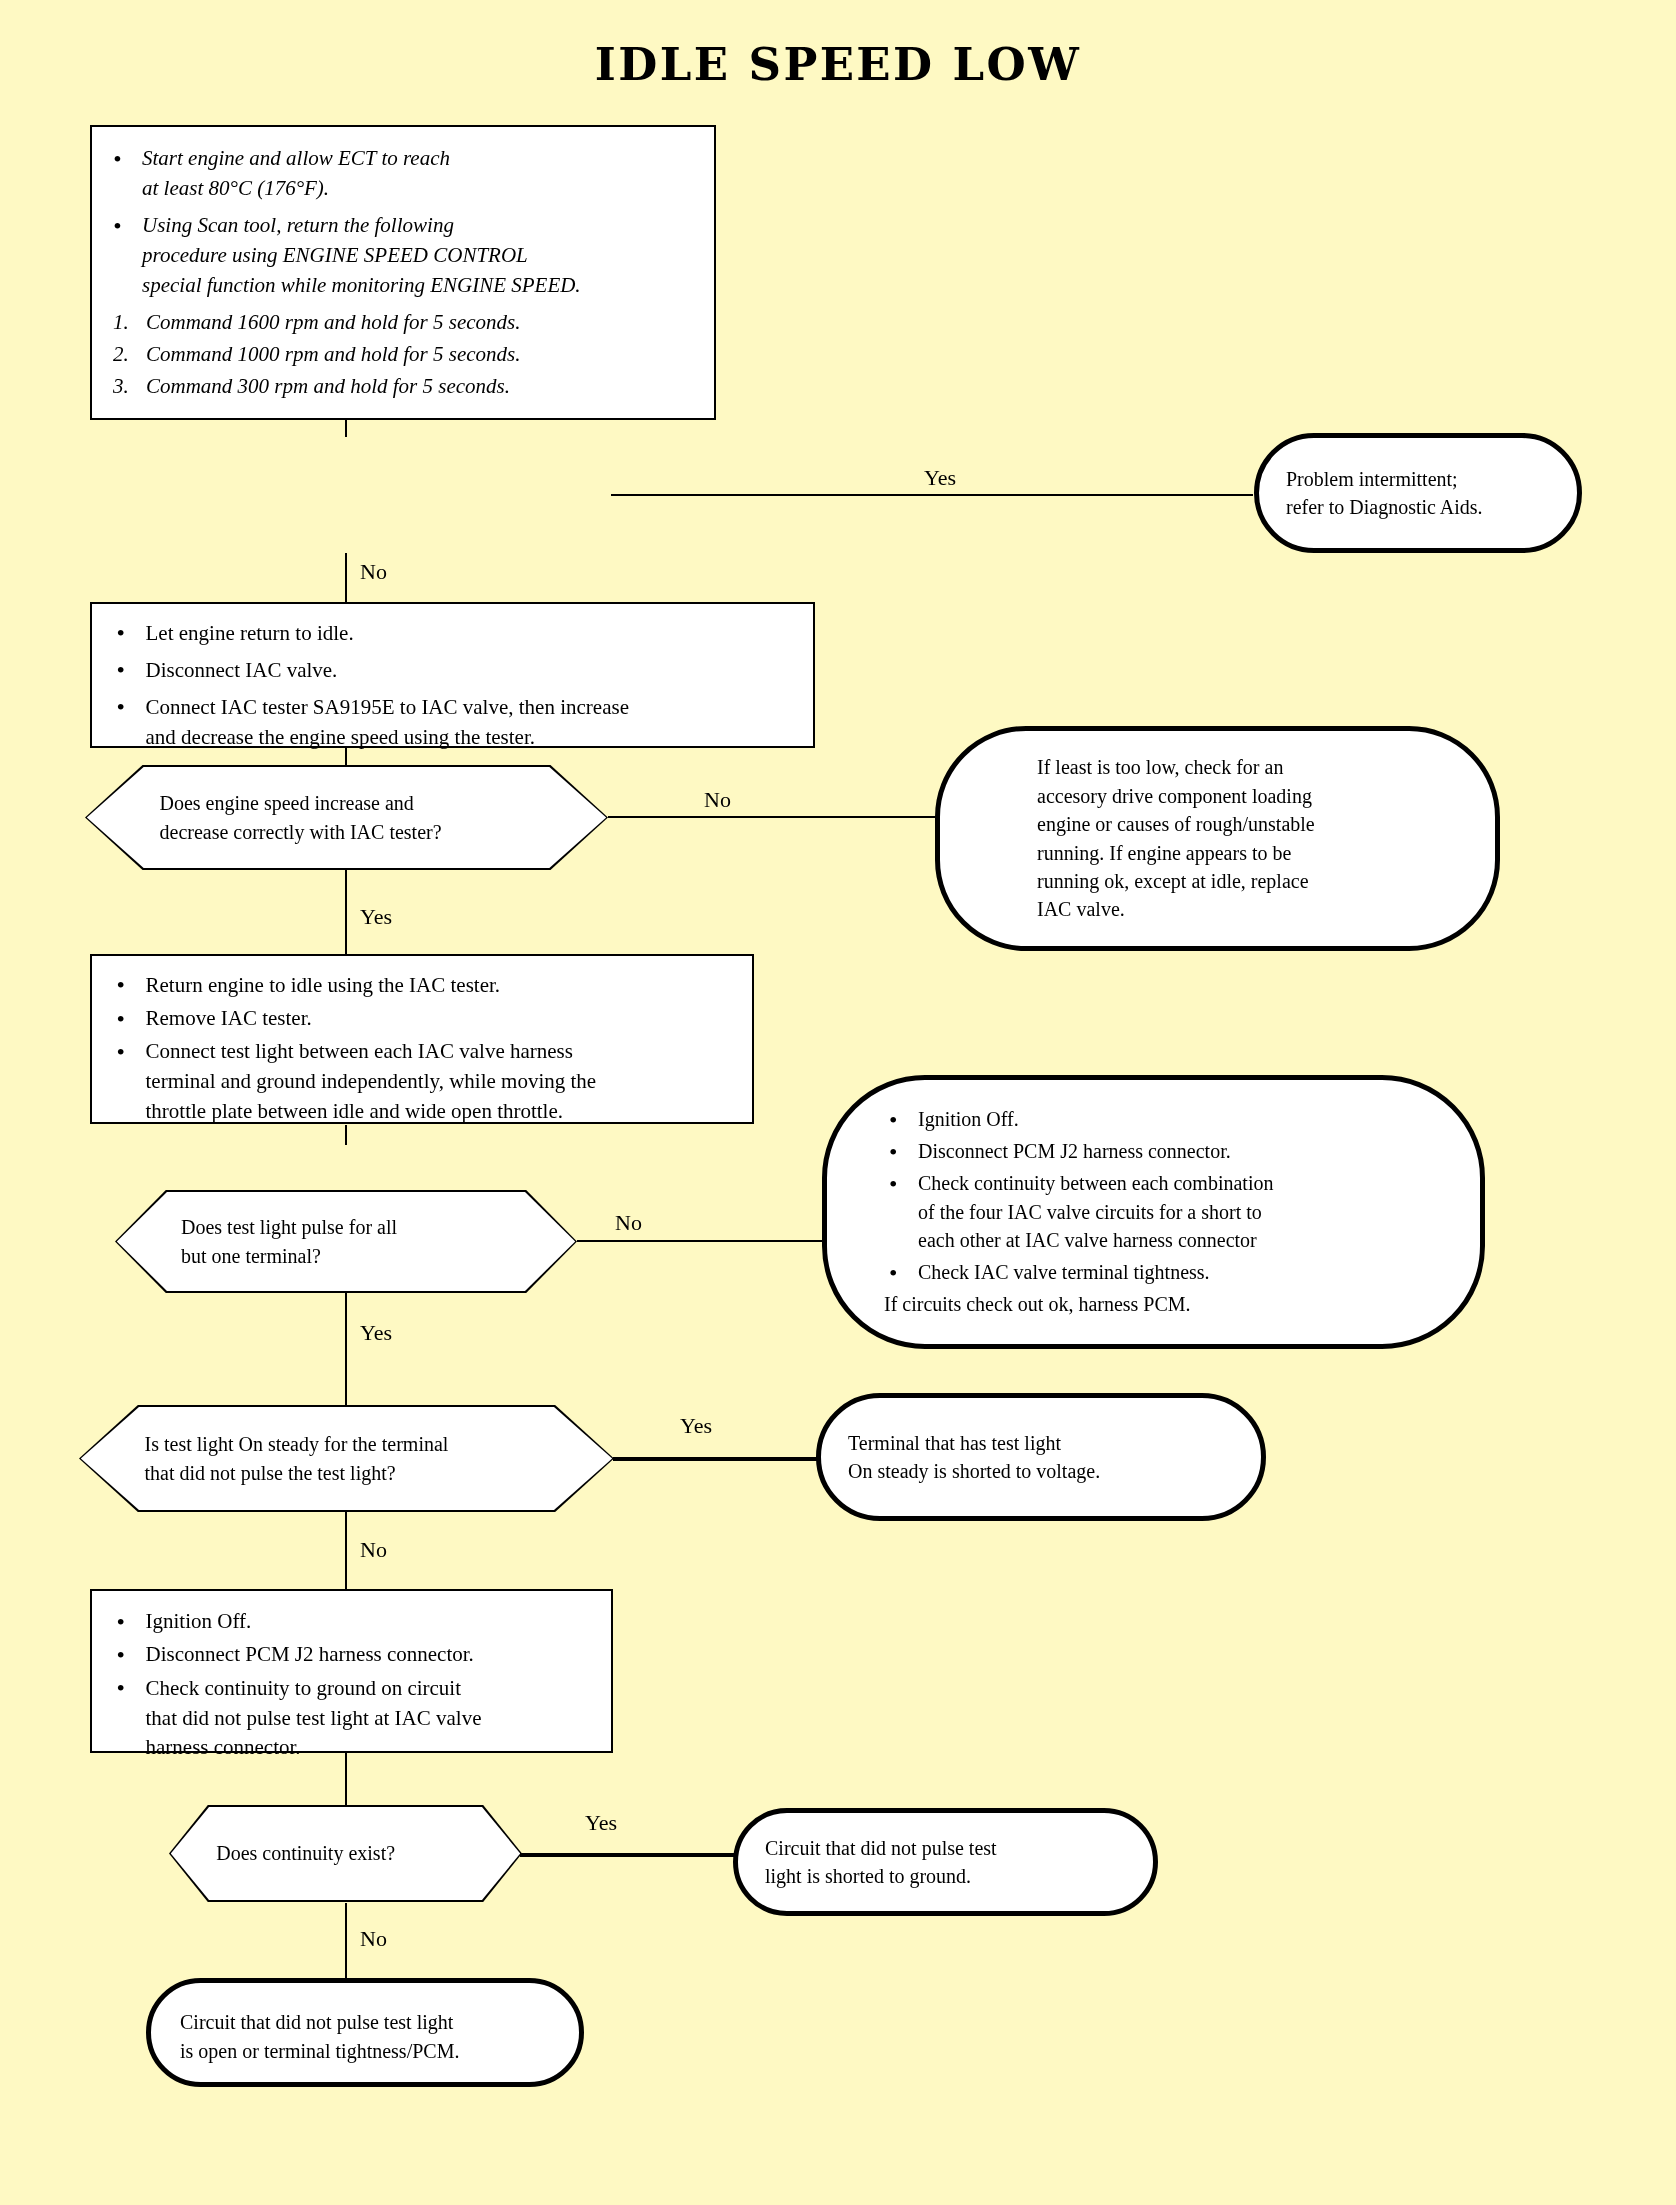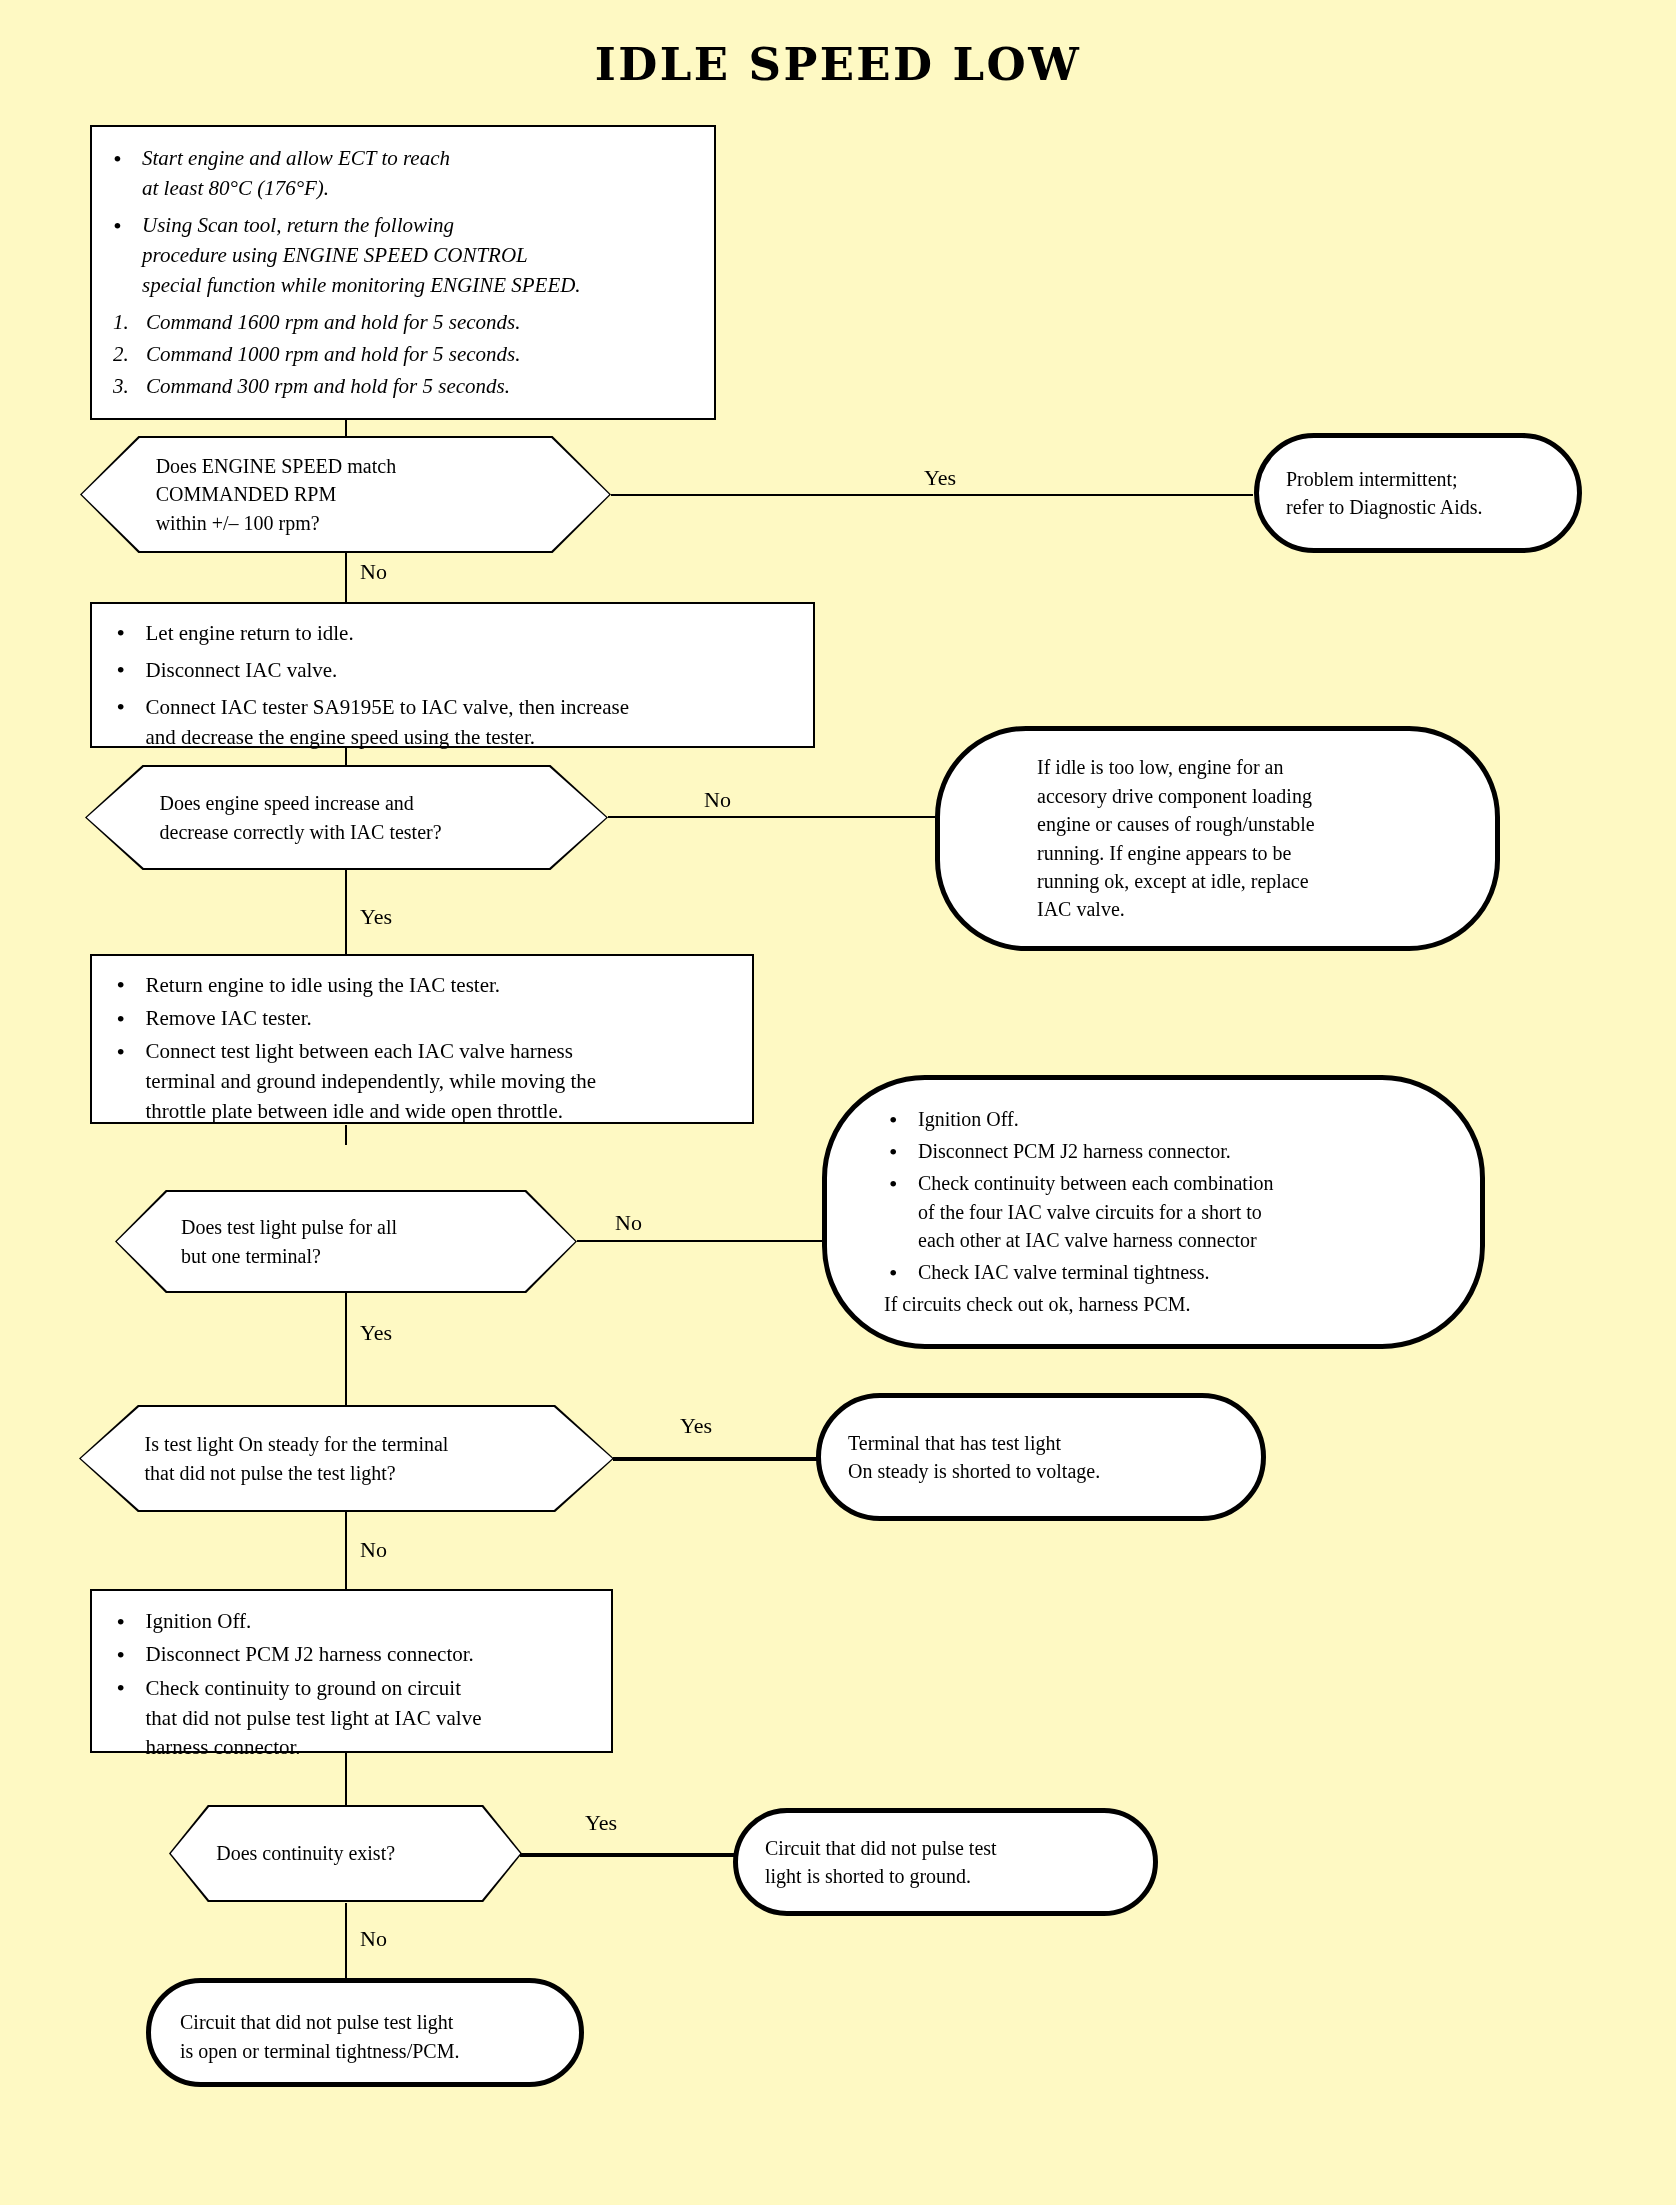--- a/index.html
+++ b/index.html
@@ -131,29 +131,20 @@
         <li>
           <span class="num">3.</span>
           <span>Command 300 rpm and hold for 5 seconds.</span>
         </li>
       </ol>
     </div>
   </div>
 
   <div class="vline" style="left:345px; top:419px; height:18px;"></div>
 
-  <div class="hex" style="left:80px; top:436px; width:531px; height:117px;">
-    <div class="hexin">
-      <div class="htext txt sm">
-        <div>Does ENGINE SPEED match</div>
-        <div>COMMANDED RPM</div>
-        <div>within +/– 100 rpm?</div>
-      </div>
-    </div>
-  </div>
 
   <div class="hline" style="left:611px; top:494px; width:642px;"></div>
   <div class="lbl" style="left:924px; top:465px;">Yes</div>
 
   <div class="term" style="left:1254px; top:433px; width:328px; height:120px;">
     <div class="txt sm" style="padding:0 19.5px 0 27px;">
       <div>Problem intermittent;</div>
       <div>refer to Diagnostic Aids.</div>
     </div>
   </div>
@@ -187,21 +178,21 @@
         <div>decrease correctly with IAC tester?</div>
       </div>
     </div>
   </div>
 
   <div class="hline" style="left:608px; top:816px; width:328px;"></div>
   <div class="lbl" style="left:704px; top:787px;">No</div>
 
   <div class="term" style="left:935px; top:726px; width:565px; height:225px; border-radius:91px;">
     <div class="txt sm" style="padding:0 28px 0 97px;">
-      <div>If idle is too low, engine for an</div>
+      <div>If least is too low, check for an</div>
       <div>accesory drive component loading</div>
       <div>engine or causes of rough/unstable</div>
       <div>running. If engine appears to be</div>
       <div>running ok, except at idle, replace</div>
       <div>IAC valve.</div>
     </div>
   </div>
 
   <div class="vline" style="left:345px; top:869px; height:85px;"></div>
   <div class="lbl" style="left:360px; top:904px;">Yes</div>

